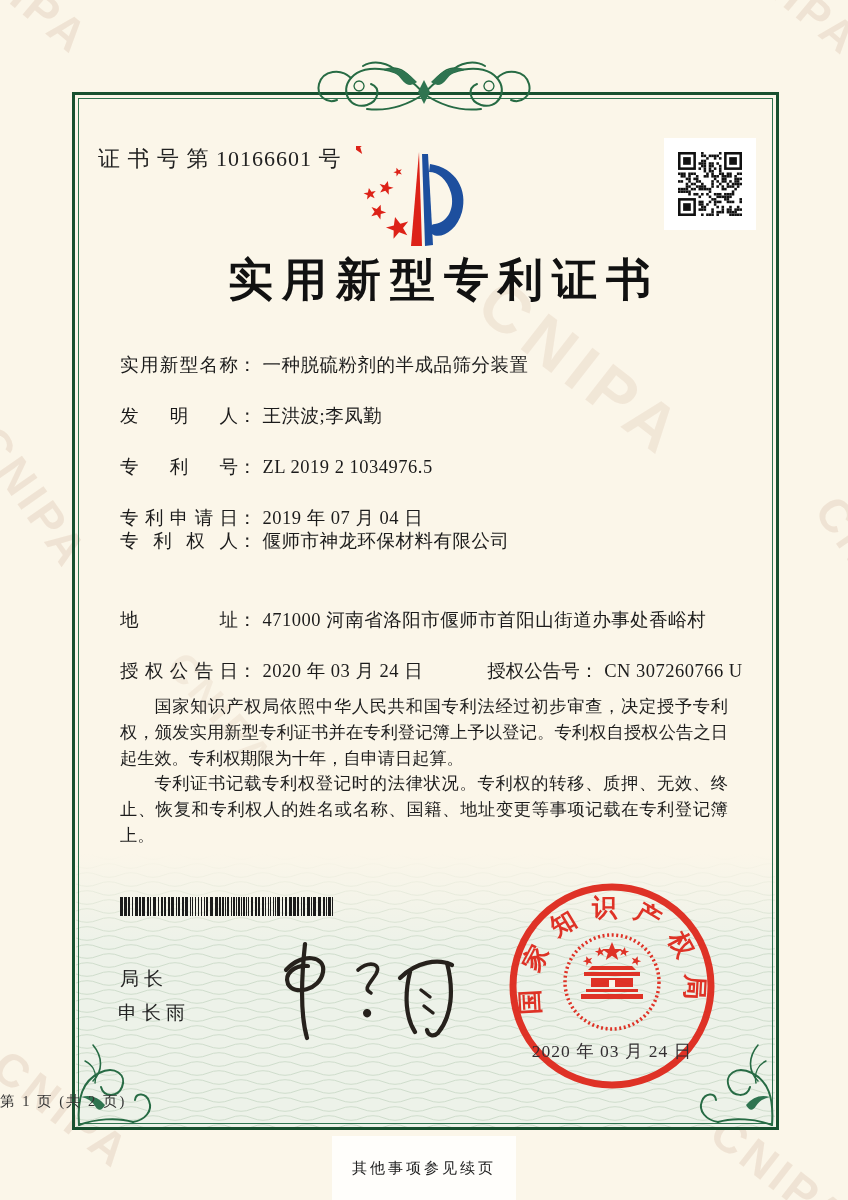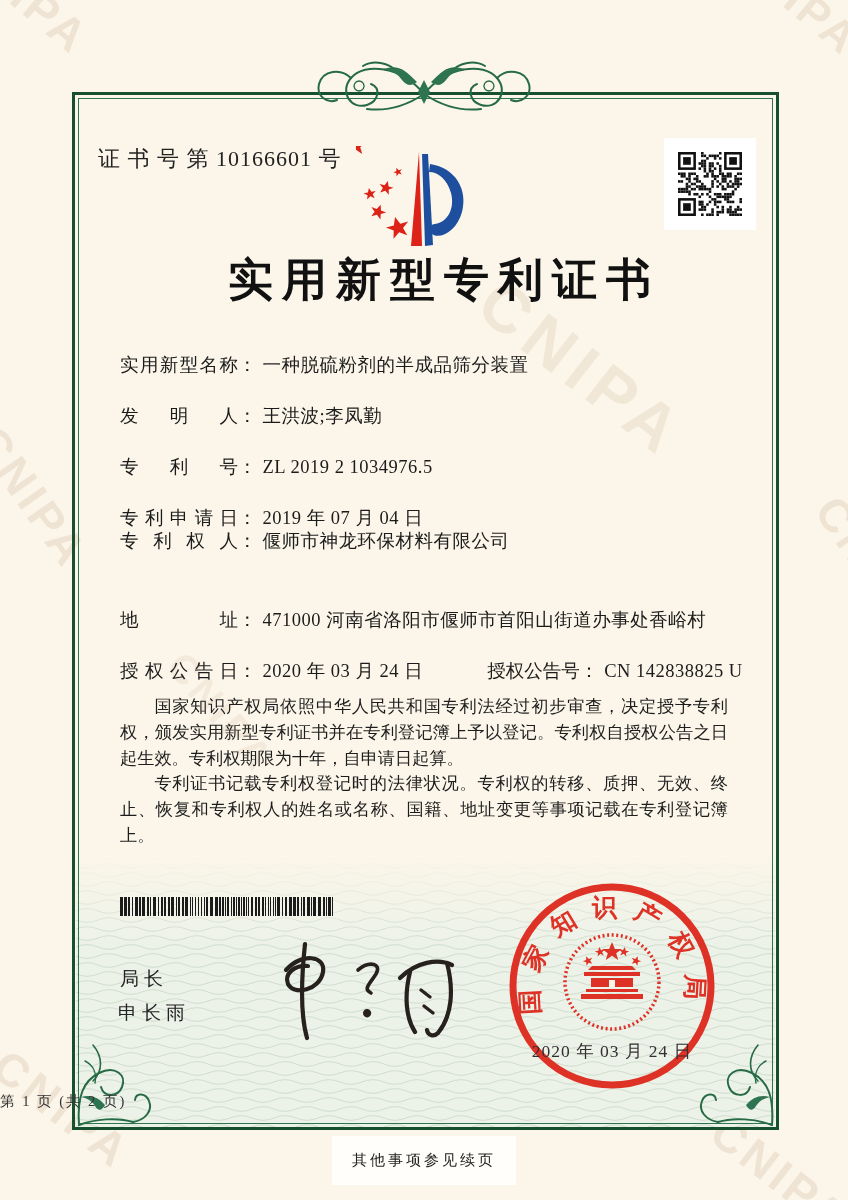--- a/index.html
+++ b/index.html
@@ -63,21 +63,21 @@
 
   .signer{position:absolute;left:120px;top:966px;font-size:19px;letter-spacing:5px;color:#222;}
   .signer-name{position:absolute;left:118px;top:1000px;font-size:19px;letter-spacing:5px;color:#222;font-family:Liberation Mono, monospace;}
   .signature{position:absolute;left:250px;top:938px;}
 
   .seal{position:absolute;left:506px;top:880px;z-index:6;}
 
   .page-note{position:absolute;left:0;top:1092px;width:100%;text-align:left;
              font-size:14.5px;letter-spacing:2px;color:#333;}
   .continuation{position:absolute;left:50%;top:1136px;transform:translateX(-50%);
-                background:#fffefb;padding:15px 20px;font-size:15px;letter-spacing:3px;
+                background:#fffefb;padding:23px 20px;font-size:15px;letter-spacing:3px;
                 color:#222;z-index:6;}
 </style>
 </head>
 <body>
 
 <div class="page">
 
   <span class="wm wm1">CNIPA</span>
   <span class="wm wm2">CNIPA</span>
   <span class="wm wm3">CNIPA</span>
@@ -413,21 +413,21 @@
     <div class="field-row row4">
       <span class="flabel">专利申请日</span><span class="fcolon">：</span><span class="fvalue">2019 年 07 月 04 日</span>
     </div>
     <div class="field-row row5">
       <span class="flabel">专利权人</span><span class="fcolon">：</span><span class="fvalue">偃师市神龙环保材料有限公司</span>
     </div>
     <div class="field-row row6">
       <span class="flabel">地址</span><span class="fcolon">：</span><span class="fvalue">471000 河南省洛阳市偃师市首阳山街道办事处香峪村</span>
     </div>
     <div class="field-row row7">
-      <span class="flabel">授权公告日</span><span class="fcolon">：</span><span class="fvalue">2020 年 03 月 24 日</span><span class="grant-no"><span>授权公告号</span><span class="fcolon">：</span><span class="fvalue">CN 142838825 U</span></span>
+      <span class="flabel">授权公告日</span><span class="fcolon">：</span><span class="fvalue">2020 年 03 月 24 日</span><span class="grant-no"><span>授权公告号</span><span class="fcolon">：</span><span class="fvalue">CN 307260766 U</span></span>
     </div>
 
     <div class="body-text">
       <p>国家知识产权局依照中华人民共和国专利法经过初步审查，决定授予专利权，颁发实用新型专利证书并在专利登记簿上予以登记。专利权自授权公告之日起生效。专利权期限为十年，自申请日起算。</p>
       <p>专利证书记载专利权登记时的法律状况。专利权的转移、质押、无效、终止、恢复和专利权人的姓名或名称、国籍、地址变更等事项记载在专利登记簿上。</p>
     </div>
 
     <svg class="barcode" id="barcode" width="216" height="19">
         <rect x="0" y="0" width="3" height="19" fill="#1b1b1b"></rect>
         <rect x="4" y="0" width="3" height="19" fill="#1b1b1b"></rect>

